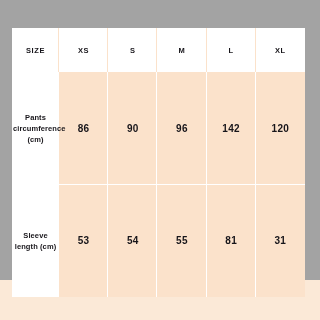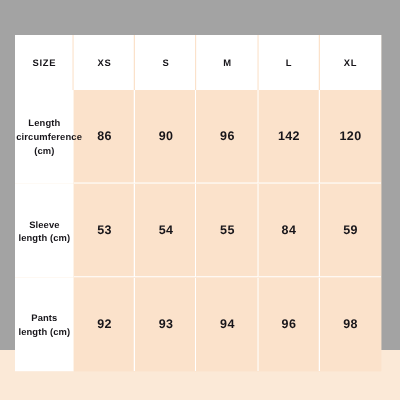--- a/index.html
+++ b/index.html
@@ -111,44 +111,36 @@
         <th>S</th>
         <th>M</th>
         <th>L</th>
         <th>XL</th>
       </tr>
     </thead>
 
     <tbody>
 
       <tr>
-        <th class="row-label">Length circumference (cm)</th>
+        <th class="row-label">Pants circumference (cm)</th>
         <td class="value">86</td>
         <td class="value">90</td>
         <td class="value">96</td>
         <td class="value">142</td>
         <td class="value">120</td>
       </tr>
 
 
       <tr>
         <th class="row-label">Sleeve length (cm)</th>
         <td class="value">53</td>
         <td class="value">54</td>
         <td class="value">55</td>
-        <td class="value">84</td>
-        <td class="value">59</td>
+        <td class="value">81</td>
+        <td class="value">31</td>
       </tr>
 
-      <tr>
-        <th class="row-label">Pants length (cm)</th>
-        <td class="value">92</td>
-        <td class="value">93</td>
-        <td class="value">94</td>
-        <td class="value">96</td>
-        <td class="value">98</td>
-      </tr>
 
 
     </tbody>
   </table>
 
 </div>
 
 </body></html>

